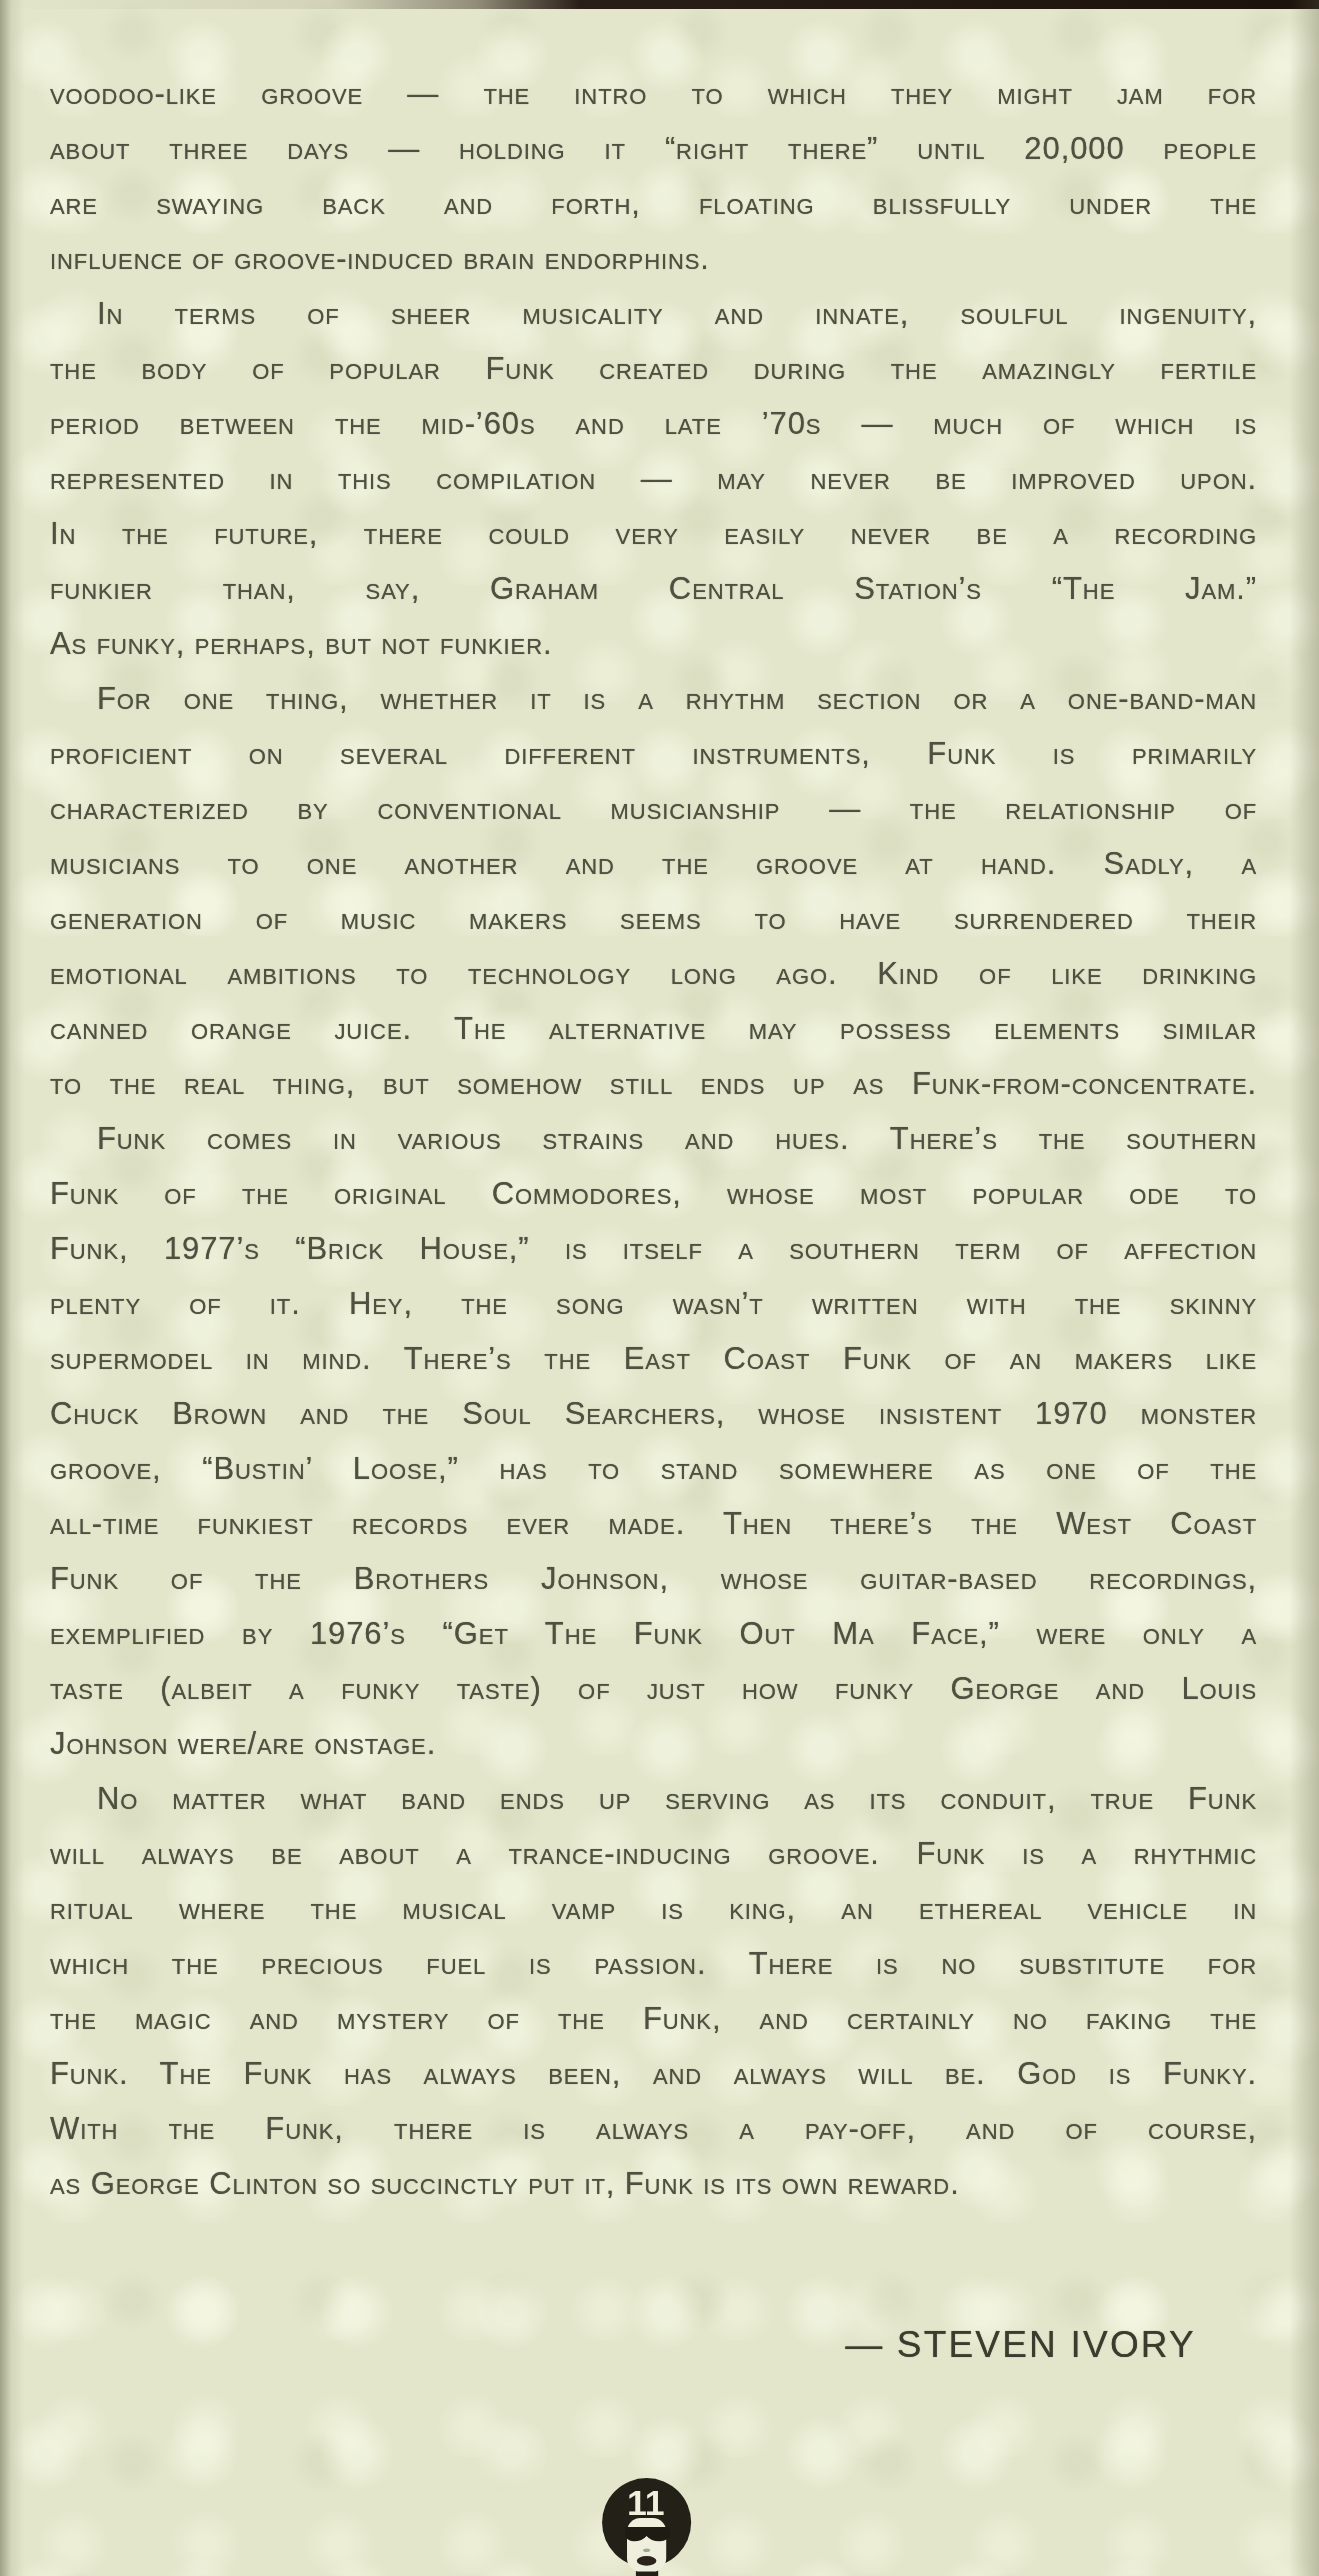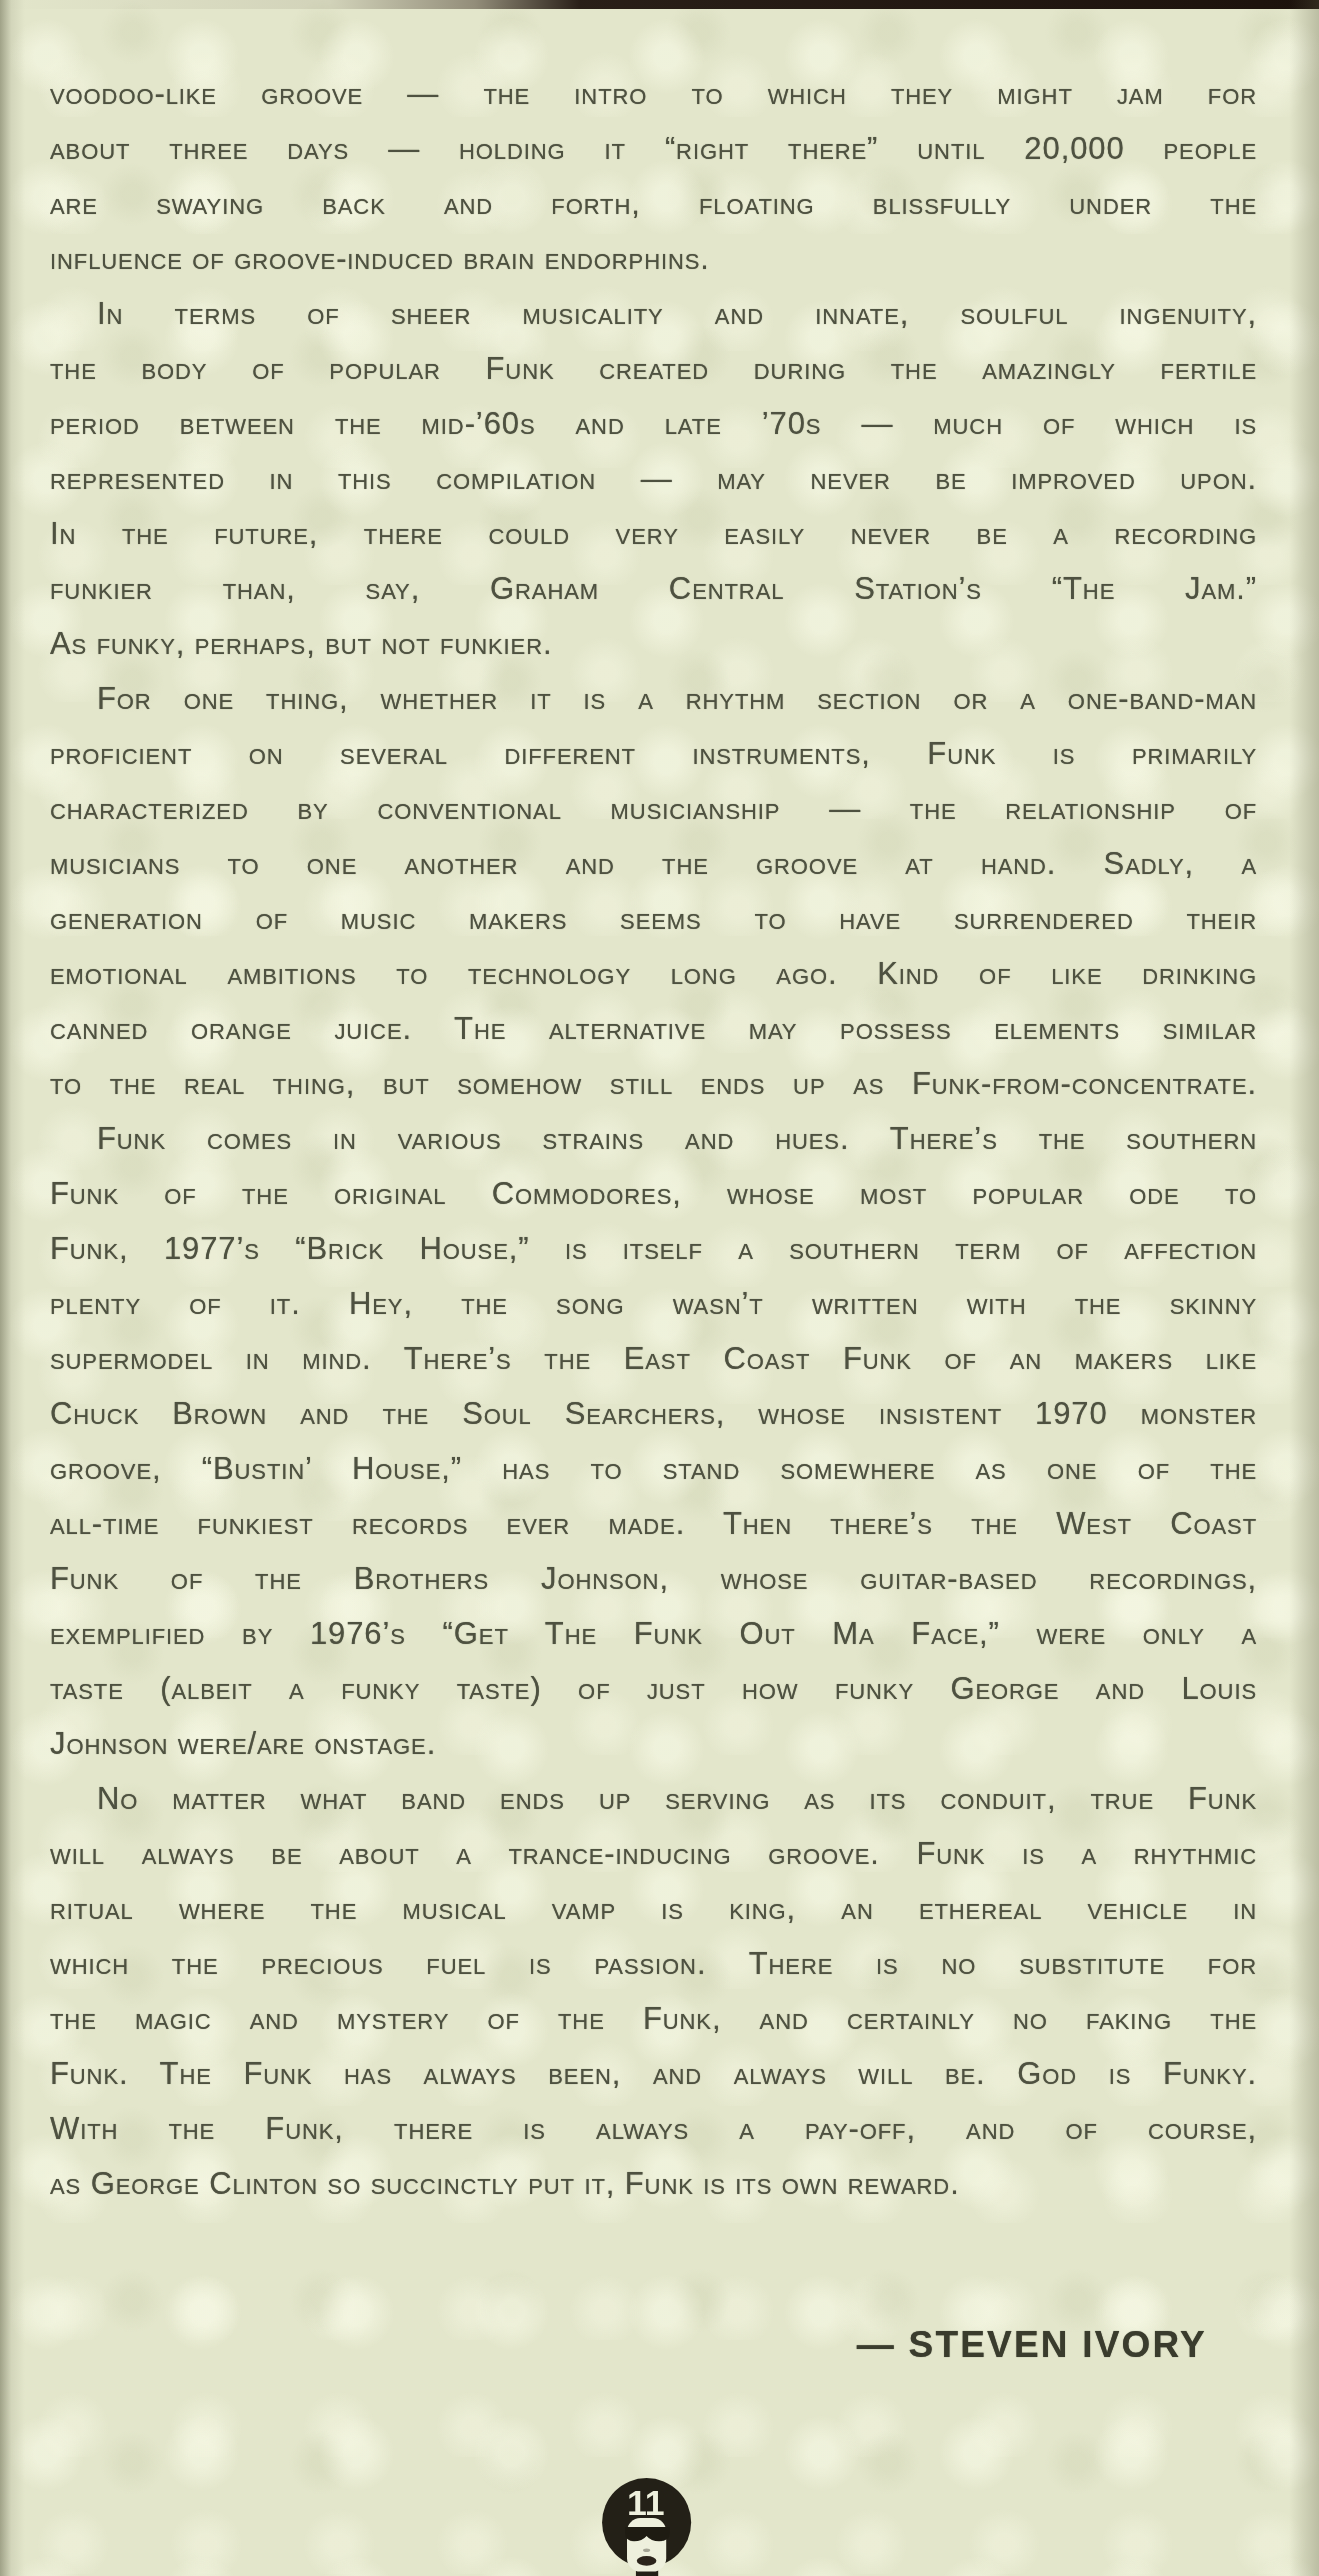--- a/index.html
+++ b/index.html
@@ -46,22 +46,22 @@
     white-space: nowrap;
     overflow: hidden;
     text-align: justify;
     text-align-last: justify;
     text-justify: inter-word;
     text-shadow: 0 0 0.9px rgba(78,81,64,0.75);
   }
   .line.indent { padding-left: 47px; }
   .line.endleft { text-align-last: left; }
   .signature {
-    position: absolute; top: 2324px; right: 112px;
-    font-size: 37px; font-weight: bold;
+    position: absolute; top: 2324px; right: 123px;
+    font-size: 37px; font-weight: normal;
     letter-spacing: 2.2px;
     color: #3a3c2d;
     text-shadow: 0 0 0.9px rgba(58,60,45,0.8);
     white-space: nowrap;
   }
   .page-marker {
     position: absolute; left: 601px; top: 2478px;
     width: 93px; height: 98px;
   }
   .page-marker svg { display: block; }
@@ -98,21 +98,21 @@
       <div class="line">generation of music makers seems to have surrendered their</div>
       <div class="line">emotional ambitions to technology long ago. Kind of like drinking</div>
       <div class="line">canned orange juice. The alternative may possess elements similar</div>
       <div class="line">to the real thing, but somehow still ends up as Funk-from-concentrate.</div>
       <div class="line indent">Funk comes in various strains and hues. There’s the southern</div>
       <div class="line">Funk of the original Commodores, whose most popular ode to</div>
       <div class="line">Funk, 1977’s “Brick House,” is itself a southern term of affection</div>
       <div class="line">plenty of it. Hey, the song wasn’t written with the skinny</div>
       <div class="line">supermodel in mind. There’s the East Coast Funk of an makers like</div>
       <div class="line">Chuck Brown and the Soul Searchers, whose insistent 1970 monster</div>
-      <div class="line">groove, “Bustin’ House,” has to stand somewhere as one of the</div>
+      <div class="line">groove, “Bustin’ Loose,” has to stand somewhere as one of the</div>
       <div class="line">all-time funkiest records ever made. Then there’s the West Coast</div>
       <div class="line">Funk of the Brothers Johnson, whose guitar-based recordings,</div>
       <div class="line">exemplified by 1976’s “Get The Funk Out Ma Face,” were only a</div>
       <div class="line">taste (albeit a funky taste) of just how funky George and Louis</div>
       <div class="line endleft">Johnson were/are onstage.</div>
       <div class="line indent">No matter what band ends up serving as its conduit, true Funk</div>
       <div class="line">will always be about a trance-inducing groove. Funk is a rhythmic</div>
       <div class="line">ritual where the musical vamp is king, an ethereal vehicle in</div>
       <div class="line">which the precious fuel is passion. There is no substitute for</div>
       <div class="line">the magic and mystery of the Funk, and certainly no faking the</div>

